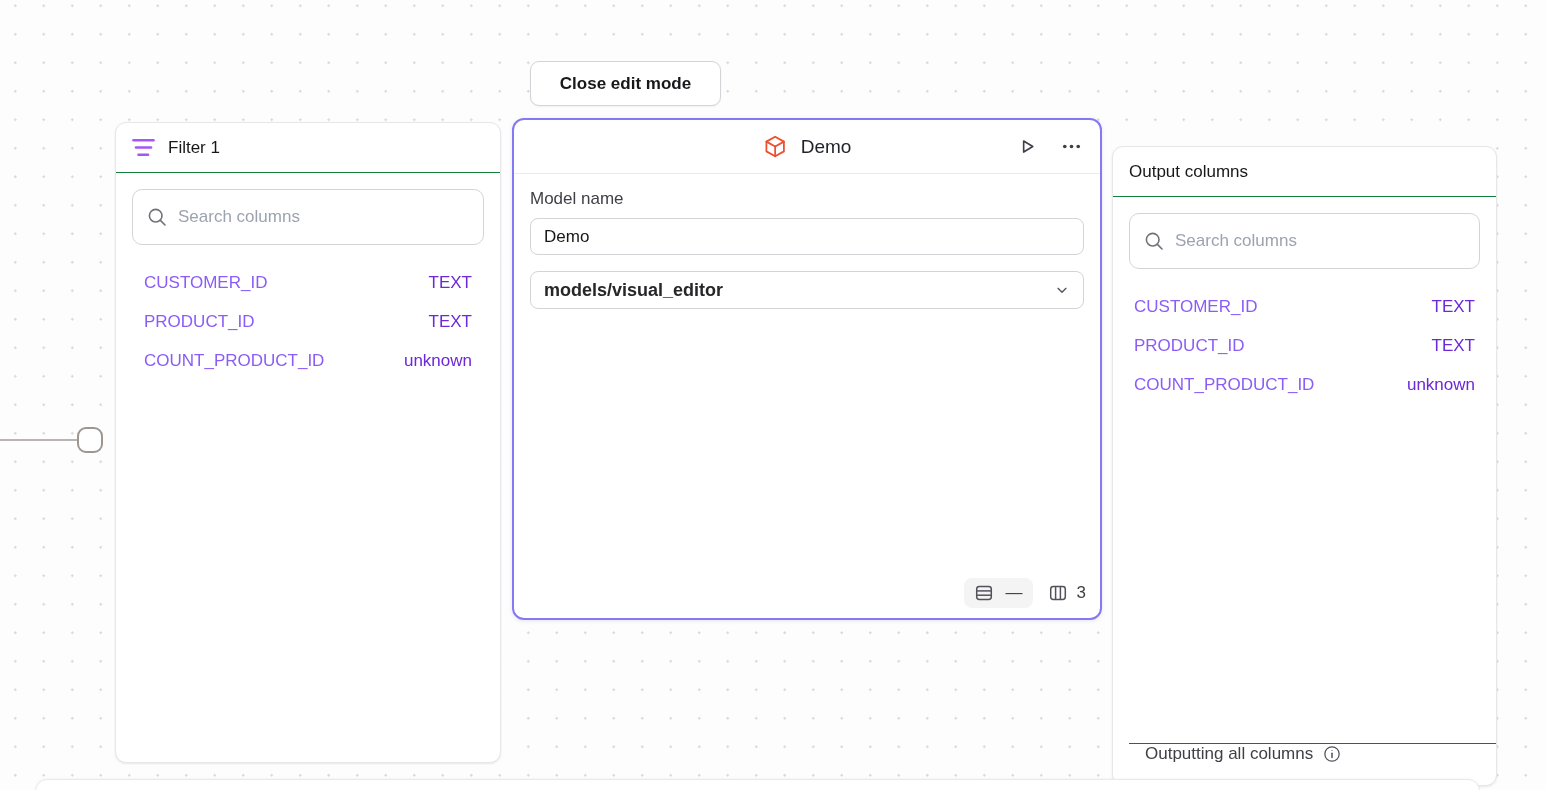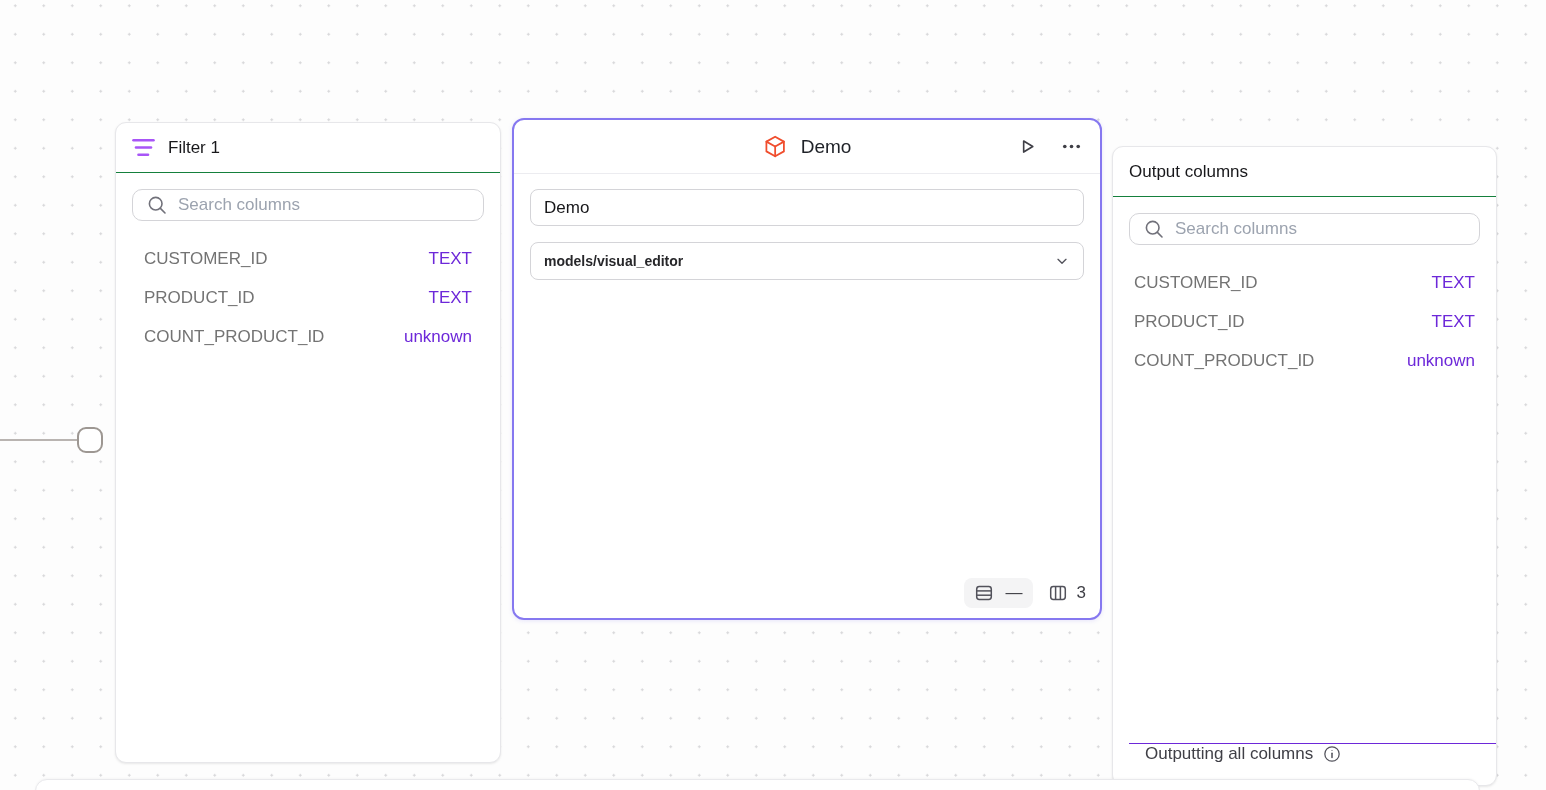--- a/index.html
+++ b/index.html
@@ -28,32 +28,32 @@
   .panel {
     position:absolute; background:#fff; border:1px solid #e7e7ea; border-radius:11px;
     box-shadow:0 1px 3px rgba(0,0,0,.05), 0 1px 2px rgba(0,0,0,.04);
   }
   .panel-header {
     height:50px; display:flex; align-items:center; gap:13px;
     padding:0 16px; border-bottom:1px solid #15803d;
   }
   .panel-title { font-size:17px; color:#18181b; }
   .search-box {
-    margin:16px; height:32px; display:flex; align-items:center; gap:11px;
+    margin:16px; height:56px; display:flex; align-items:center; gap:11px;
     border:1px solid #d4d4d8; border-radius:10px; padding:0 14px; background:#fff;
   }
   .search-box input {
     border:none; outline:none; flex:1; font-family:inherit; font-size:17px; color:#27272a; background:transparent;
   }
   .search-box input::placeholder { color:#9ca3af; }
   .col-list { padding:2px 0 0; }
   .col-row { height:39px; display:flex; align-items:center; justify-content:space-between; }
   .left-panel .col-row { padding:0 28px; }
   .right-panel .col-row { padding:0 21px; }
-  .col-name { font-size:17px; color:#737373; }
+  .col-name { font-size:17px; color:#8b5cf6; }
   .col-type { font-size:17px; color:#6d28d9; }
 
   
   .left-panel { left:115px; top:122px; width:386px; height:641px; }
 
   
   .model-panel {
     left:512px; top:118px; width:590px; height:502px;
     background:#fff; border:2px solid #8678f0; border-radius:12px; position:absolute;
     box-shadow:0 1px 4px rgba(134,120,240,.18);
@@ -77,21 +77,21 @@
   .text-input {
     width:100%; height:37px; border:1px solid #d4d4d8; border-radius:8px;
     padding:0 13px; font-family:inherit; font-size:17px; color:#18181b; background:#fff;
   }
   .field-gap { height:16px; }
   .select-input {
     width:100%; height:38px; border:1px solid #d4d4d8; border-radius:8px;
     padding:0 13px; display:flex; align-items:center; justify-content:space-between;
     background:#fff; cursor:pointer;
   }
-  .select-value { font-size:14px; font-weight:700; color:#27272a; }
+  .select-value { font-size:18px; font-weight:700; color:#27272a; }
   .model-footer {
     position:absolute; right:14px; bottom:10px;
     display:flex; align-items:center; gap:15px;
   }
   .stat-pill {
     display:flex; align-items:center; gap:12px; height:30px; padding:0 10px;
     background:#f4f4f5; border-radius:8px;
   }
   .stat-group { display:flex; align-items:center; gap:9px; }
   .stat-value { font-size:17px; color:#3f3f46; }
@@ -114,20 +114,21 @@
   svg { display:block; }
 </style>
 </head>
 <body>
 
 <div class="canvas">
 
   <div class="connector-line"></div>
   <div class="connector-handle"></div>
 
+  <button class="close-edit">Close edit mode</button>
 
   <section class="panel left-panel">
     <div class="panel-header">
       <span>
         <svg width="23" height="19" viewBox="0 0 23 19" fill="none" stroke="#a855f7" stroke-width="2.6" stroke-linecap="round">
           <line x1="1.5" y1="2.2" x2="21.5" y2="2.2"></line>
           <line x1="4" y1="9.5" x2="19" y2="9.5"></line>
           <line x1="6.5" y1="16.8" x2="16" y2="16.8"></line>
         </svg>
       </span>
@@ -179,20 +180,21 @@
         <button class="icon-btn">
           <svg width="23" height="23" viewBox="0 0 24 24" fill="#3f3f46">
             <circle cx="5" cy="12" r="1.9"></circle>
               <circle cx="12" cy="12" r="1.9"></circle>
               <circle cx="19" cy="12" r="1.9"></circle>
           </svg>
         </button>
       </div>
     </div>
     <div class="model-body">
+      <div class="field-label">Model name</div>
       <input class="text-input" type="text" value="Demo" style="">
       <div class="field-gap"></div>
       <div class="select-input">
         <span class="select-value">models/visual_editor</span>
         <span>
           <svg width="16" height="16" viewBox="0 0 24 24" fill="none" stroke="#52525b" stroke-width="2" stroke-linecap="round" stroke-linejoin="round">
             <path d="M6 9.5 L12 15.5 L18 9.5"></path>
           </svg>
         </span>
       </div>

